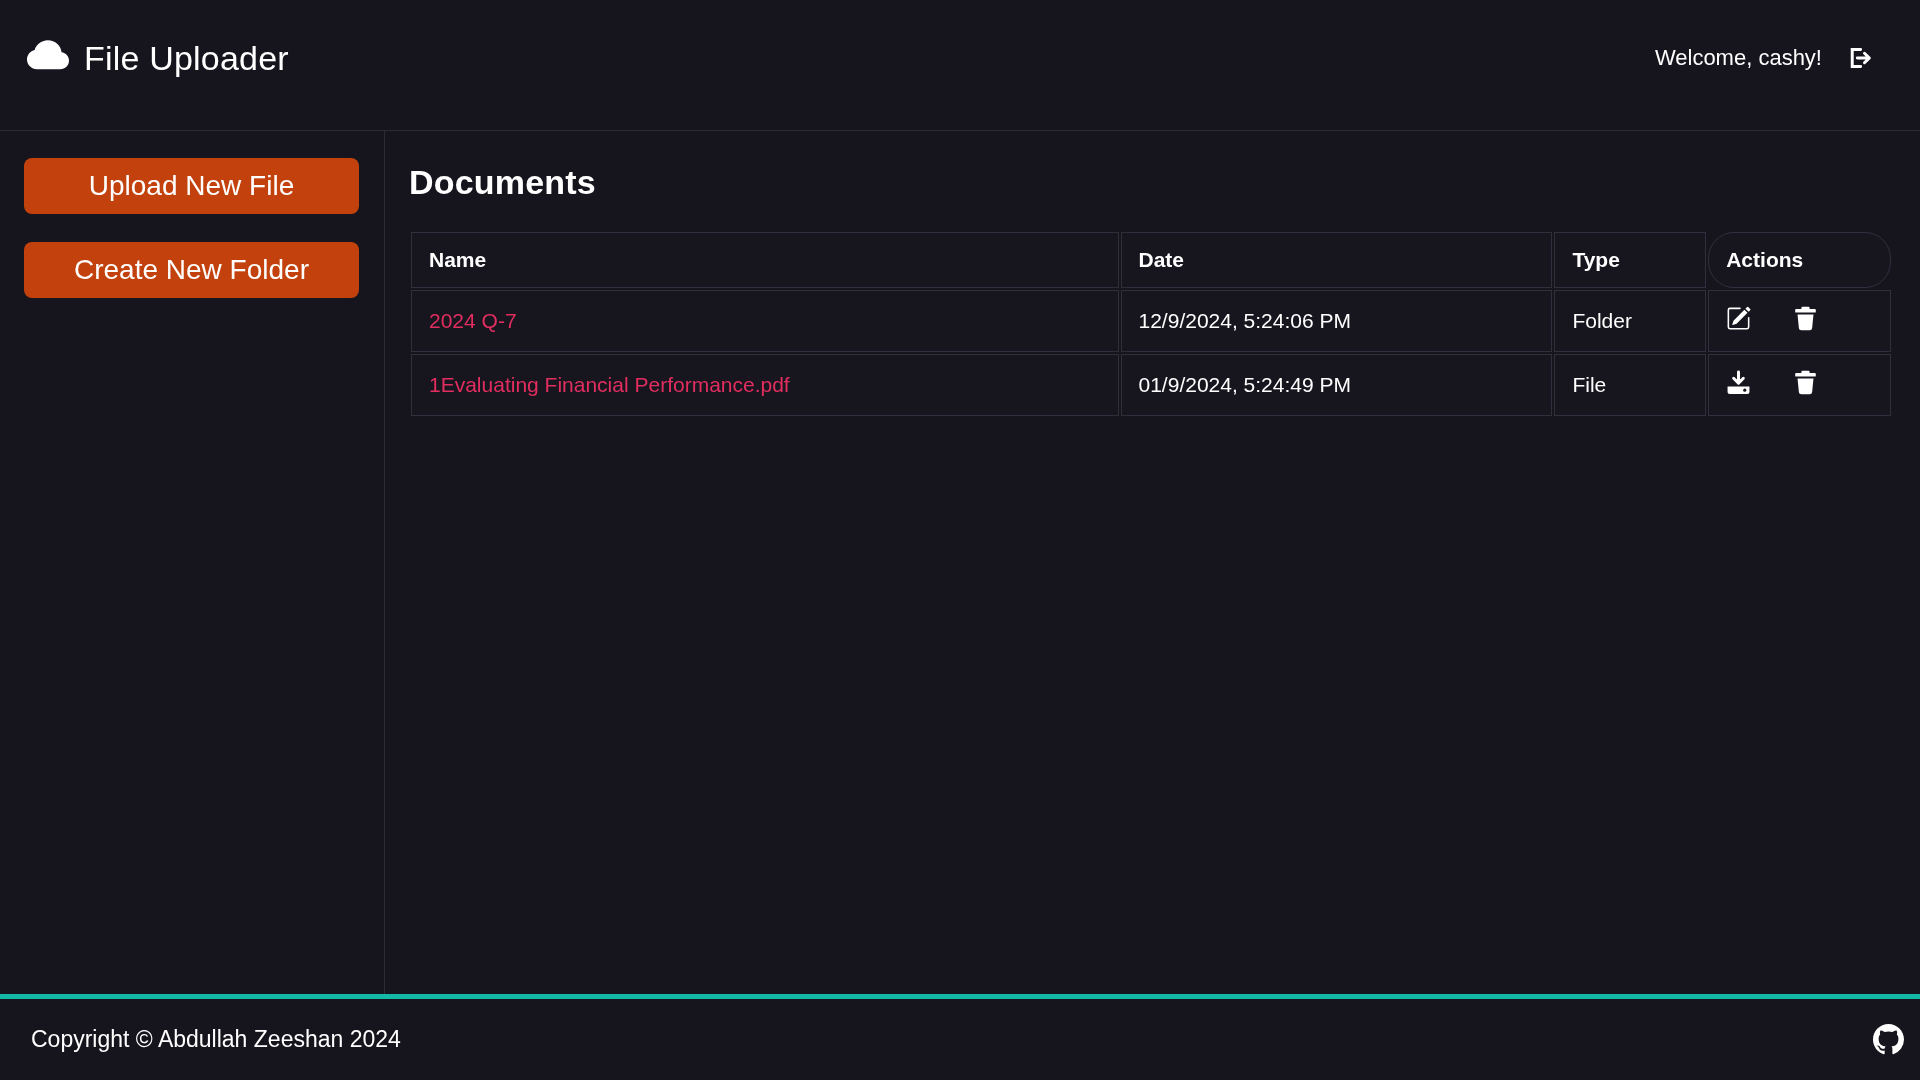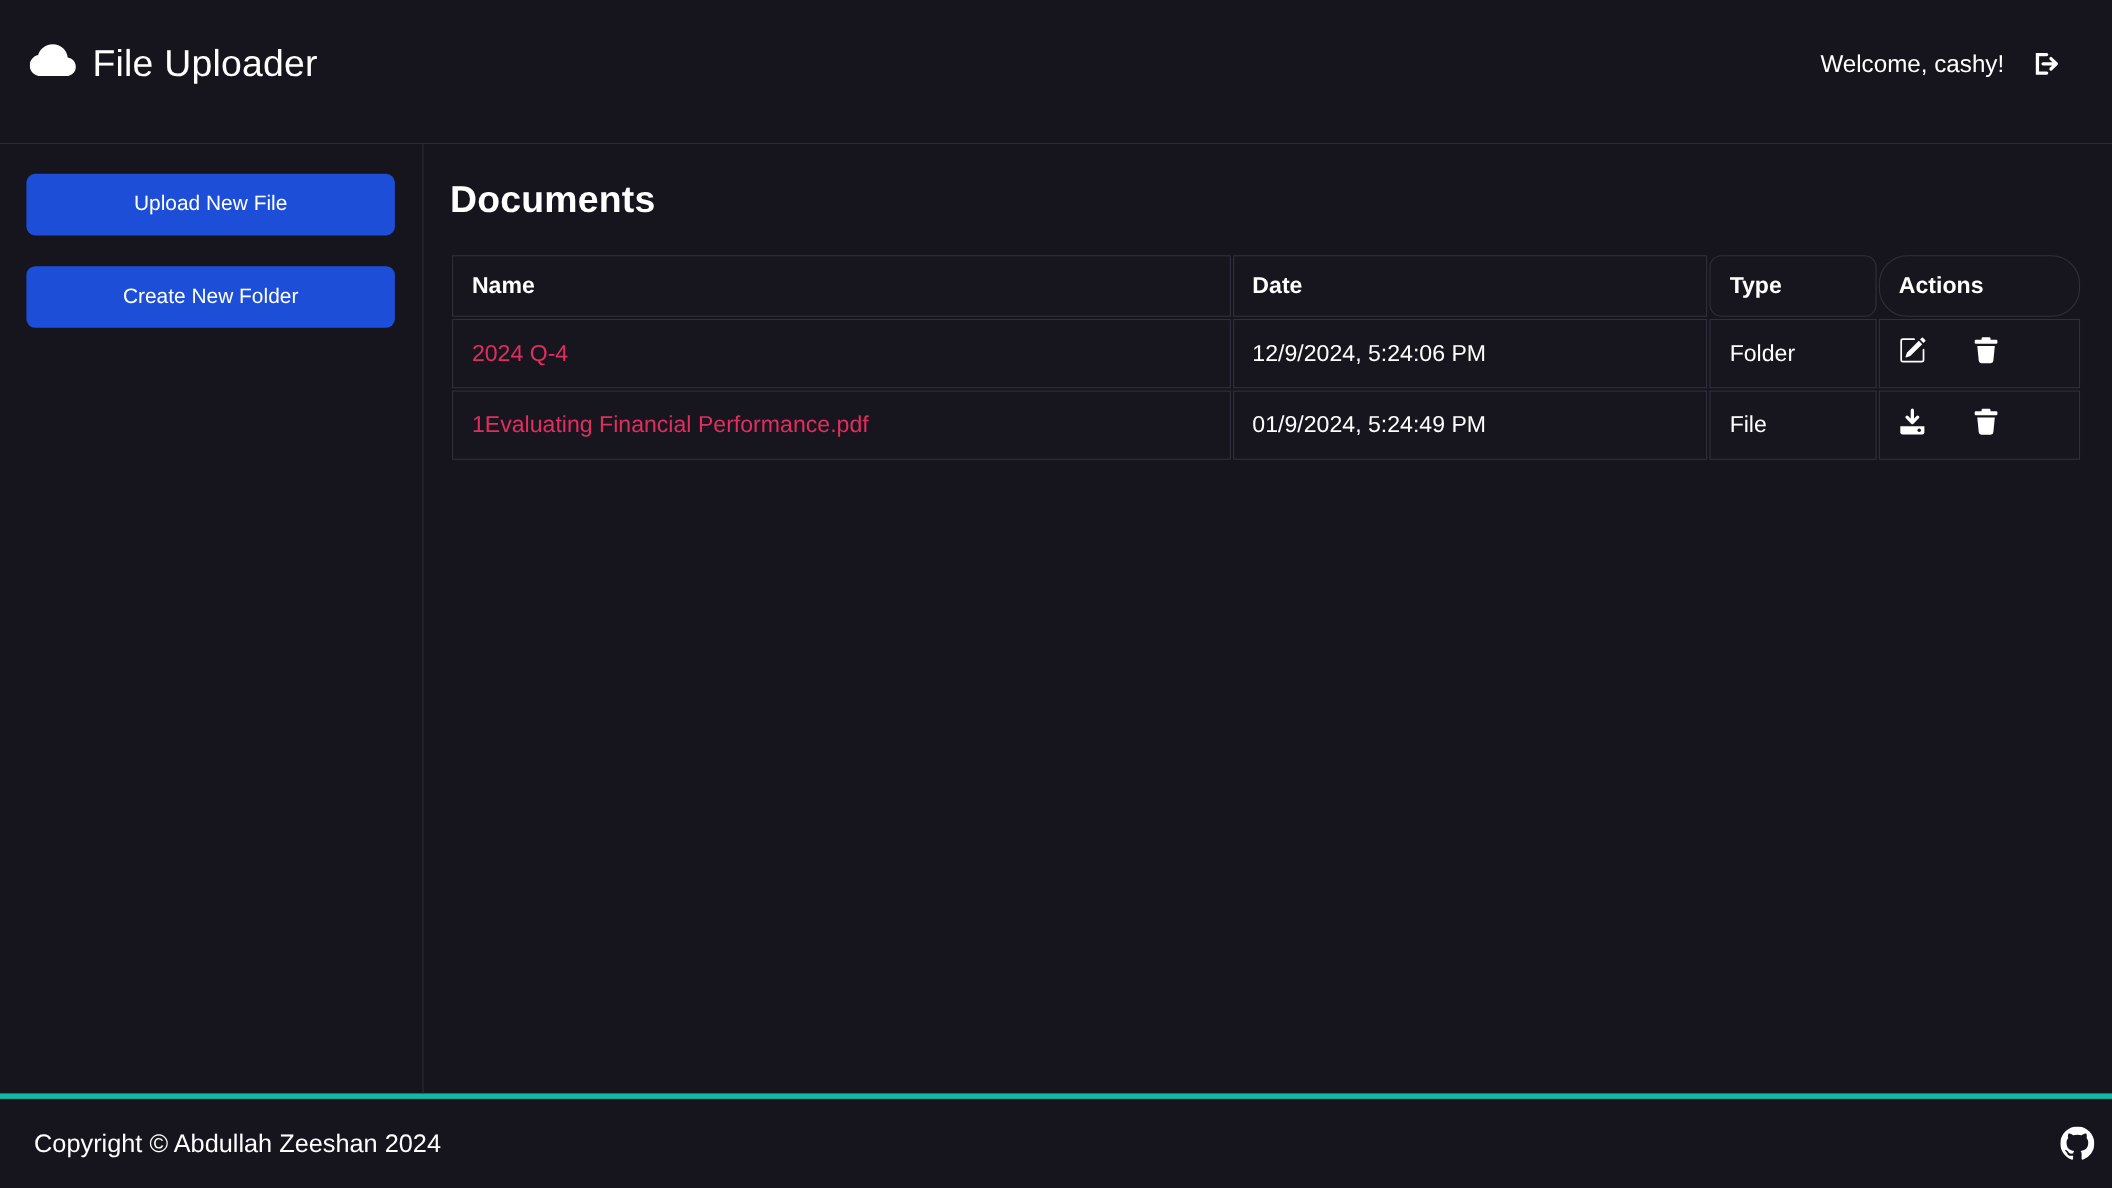--- a/index.html
+++ b/index.html
@@ -30,23 +30,23 @@
   
   .layout { display:flex; height:863px; }
   .sidebar {
     width:385px;
     border-right:1px solid #2b2a36;
     padding:27px 25px 0 24px;
     flex-shrink:0;
   }
   .side-btn {
     display:block; width:100%; height:56px;
-    background:#1d4ed8; color:#ffffff;
+    background:#c2410c; color:#ffffff;
     border:none; border-radius:8px;
-    font-size:19px; font-family:inherit;
+    font-size:28px; font-family:inherit;
     margin-bottom:28px; cursor:pointer;
   }
 
   .content { flex:1; padding:32px 27px 0 24px; }
   .page-title { margin:0; font-size:34px; font-weight:700; letter-spacing:.2px; }
   .breadcrumb { margin-top:26px; font-size:23px; }
   .crumb-home { color:#8c8b97; text-decoration:none; }
   .crumb-sep { color:#f3efe6; margin:0 9px; }
   .crumb-current { color:#34d399; font-weight:700; }
 
@@ -60,21 +60,21 @@
   }
   .files th, .files td {
     border:1px solid #312f3e;
     padding:15px 17px;
     text-align:left;
     background:#17161f;
   }
   .files th { font-weight:700; }
   .col-name { width:48%; }
   .col-date { width:29.3%; }
-  .col-type { width:10.3%;border-radius:11px; }
+  .col-type { width:10.3%; }
   .col-actions { width:12.4%;border-radius:26px; }
   .file-link { color:#e22d5f; text-decoration:none; cursor:pointer; }
   .actions-cell { padding:12px 17px; }
   .action-btn { background:none; border:none; padding:0; margin-right:36px; cursor:pointer; }
   .action-btn svg { width:25px; height:25px; display:block; }
 
   
   .footer {
     height:85px;
     border-top:5px solid #14b8a6;
@@ -122,21 +122,21 @@
       <thead>
         <tr>
           <th class="col-name">Name</th>
           <th class="col-date">Date</th>
           <th class="col-type">Type</th>
           <th class="col-actions">Actions</th>
         </tr>
       </thead>
       <tbody>
         <tr>
-          <td><a class="file-link">2024 Q-4</a></td>
+          <td><a class="file-link">2024 Q-7</a></td>
           <td>12/9/2024, 5:24:06 PM</td>
           <td>Folder</td>
           <td class="actions-cell">
             <button class="action-btn" title="Rename">
               <svg viewBox="0 0 16 16" fill="#ffffff" aria-hidden="true">
                 <path d="M15.502 1.94a.5.5 0 0 1 0 .706L14.459 3.69l-2-2L13.502.646a.5.5 0 0 1 .707 0l1.293 1.293zm-1.75 2.456-2-2L4.939 9.21a.5.5 0 0 0-.121.196l-.805 2.414a.25.25 0 0 0 .316.316l2.414-.805a.5.5 0 0 0 .196-.12l6.813-6.814z"></path>
                 <path fill-rule="evenodd" d="M1 13.5A1.5 1.5 0 0 0 2.5 15h11a1.5 1.5 0 0 0 1.5-1.5v-6a.5.5 0 0 0-1 0v6a.5.5 0 0 1-.5.5h-11a.5.5 0 0 1-.5-.5v-11a.5.5 0 0 1 .5-.5H9a.5.5 0 0 0 0-1H2.5A1.5 1.5 0 0 0 1 2.5v11z"></path>
               </svg>
             </button>
             <button class="action-btn" title="Delete">

